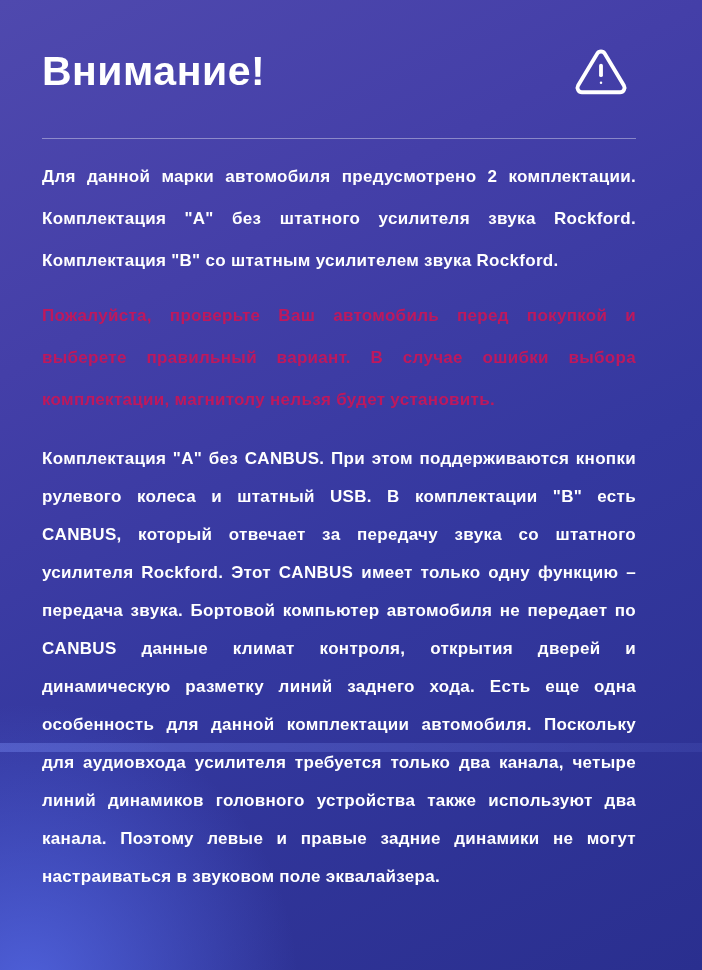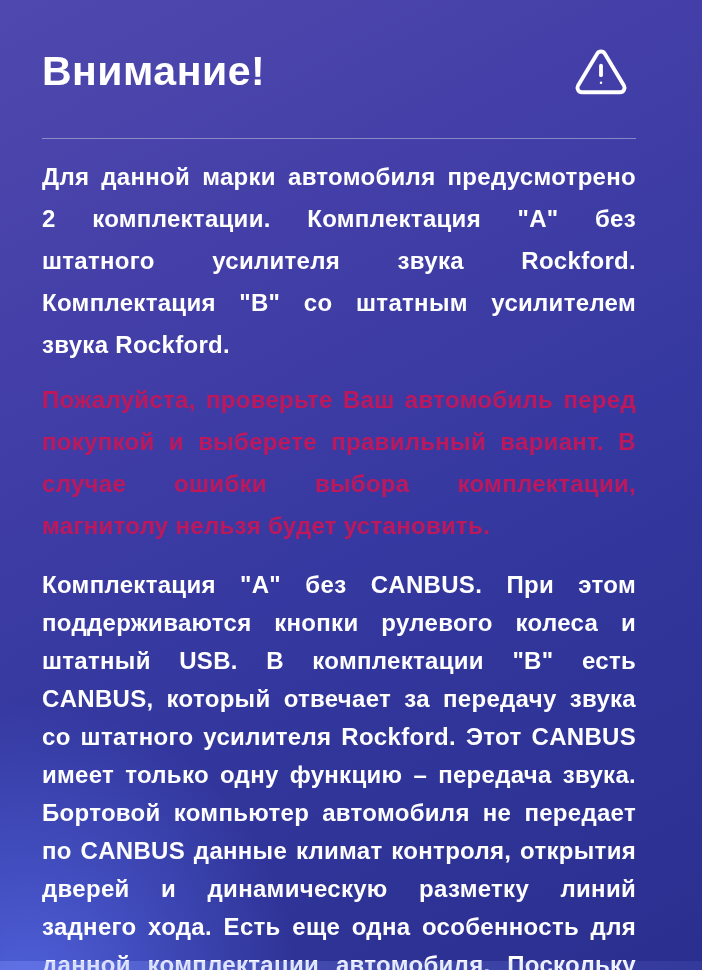--- a/index.html
+++ b/index.html
@@ -14,21 +14,21 @@
     font-family: "Liberation Sans", "DejaVu Sans", sans-serif;
     
     background:
       radial-gradient(ellipse 55% 42% at 4% 102%, rgba(88,110,238,0.75), rgba(88,110,238,0) 70%),
       linear-gradient(152deg, #4f49ae 0%, #443fa8 28%, #34389f 58%, #2a2f8f 100%);
   }
   .page {
     position: relative;
     box-sizing: border-box;
     width: 702px;
-    height: 970px;
+    height: 752px;
     padding: 46px 66px 0 42px;
   }
   .header {
     display: flex;
     align-items: center;
     justify-content: space-between;
     height: 52px;
   }
   .title {
     margin: 0;
@@ -50,21 +50,21 @@
     height: 100%;
   }
   .divider {
     border: none;
     border-top: 1px solid rgba(255,255,255,0.38);
     margin: 40px 0 0 0;
   }
   .para {
     margin: 0;
     color: #ffffff;
-    font-size: 24px;
+    font-size: 17px;
     font-weight: 600;
     letter-spacing: 0.3px;
     text-align: justify;
     text-justify: inter-word;
   }
   .para-1 {
     margin-top: 17px;
     line-height: 42px;
   }
   .para-2 {

